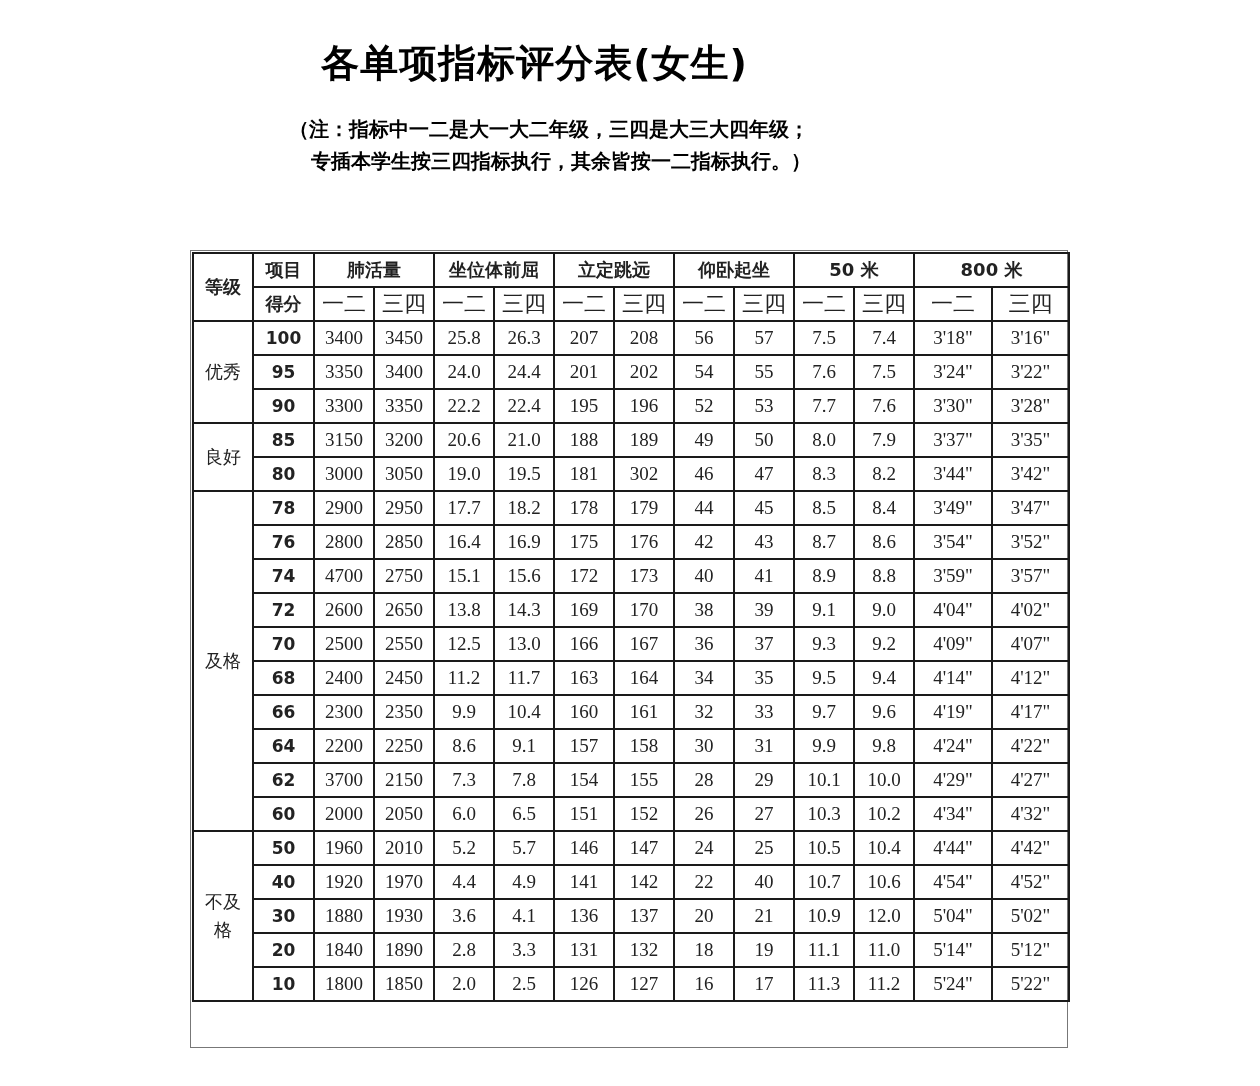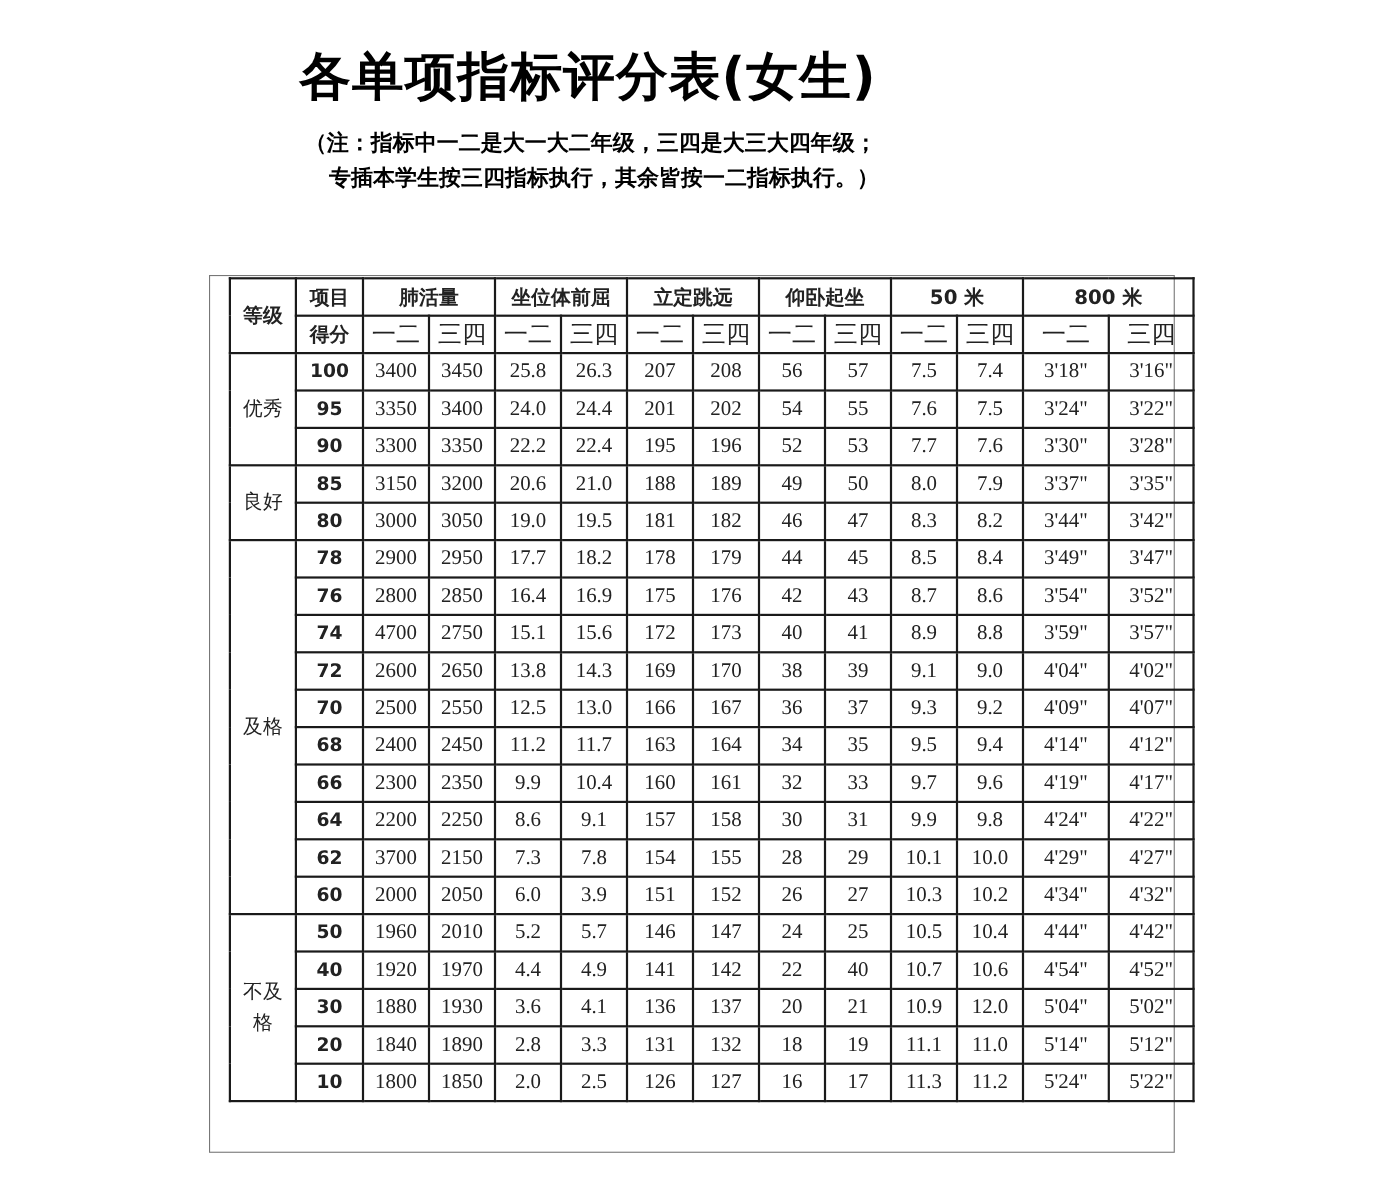--- a/index.html
+++ b/index.html
@@ -1,22 +1,22 @@
 <!DOCTYPE html>
 <html><head>
 <meta charset="utf-8">
 <style>
   html, body { margin:0; padding:0; background:#ffffff; }
   body { width:1260px; height:1086px; position:relative; overflow:hidden; font-family:"DejaVu Sans", sans-serif; color:#111; }
-  .title { position:absolute; left:0; top:38px; width:1069px; text-align:center; font-size:47px; font-weight:bold; letter-spacing:1px; color:#000; font-family:"DejaVu Sans", sans-serif; }
-  .note { position:absolute; left:0; width:1074px; text-align:center; font-size:20px; font-weight:bold; color:#000; font-family:"DejaVu Sans", sans-serif; }
+  .title { position:absolute; left:0; top:38px; width:1069px; text-align:center; font-size:38px; font-weight:bold; letter-spacing:1px; color:#000; font-family:"DejaVu Sans", sans-serif; }
+  .note { position:absolute; left:12px; width:1074px; text-align:center; font-size:20px; font-weight:bold; color:#000; font-family:"DejaVu Sans", sans-serif; }
   .note1 { top:116px; }
   .note2 { top:148px;padding-left:12px; }
   .frame { position:absolute; left:190px; top:250px; width:878px; height:798px; border:1px solid #777; box-sizing:border-box; }
-  table { position:absolute; left:208px; top:252px; border-collapse:collapse; table-layout:fixed; }
+  table { position:absolute; left:192px; top:252px; border-collapse:collapse; table-layout:fixed; }
   td { border:2px solid #1a1a1a; text-align:center; vertical-align:middle; height:32px; padding:0; font-size:19px; font-family:"Liberation Serif", serif; color:#222; overflow:hidden; white-space:nowrap; }
   td.hd { font-family:"DejaVu Sans", sans-serif; font-weight:bold; font-size:18px; color:#222; }
   td.grade { font-family:"DejaVu Sans", sans-serif; font-weight:normal; font-size:18px; white-space:normal; line-height:28px; }
   td.score { font-family:"DejaVu Sans", sans-serif; font-weight:bold; font-size:17px; }
   td.sub { font-family:"DejaVu Sans", sans-serif; font-size:22px; }
 </style>
 </head>
 <body>
 
 <div class="title">各单项指标评分表(女生)</div>
@@ -130,21 +130,21 @@
         <td>3'37"</td>
         <td>3'35"</td>
       </tr>
       <tr>
         <td class="score">80</td>
         <td>3000</td>
         <td>3050</td>
         <td>19.0</td>
         <td>19.5</td>
         <td>181</td>
-        <td>182</td>
+        <td>302</td>
         <td>46</td>
         <td>47</td>
         <td>8.3</td>
         <td>8.2</td>
         <td>3'44"</td>
         <td>3'42"</td>
       </tr>
       <tr>
         <td class="grade" rowspan="10">及格</td>
         <td class="score">78</td>
@@ -279,21 +279,21 @@
         <td>10.1</td>
         <td>10.0</td>
         <td>4'29"</td>
         <td>4'27"</td>
       </tr>
       <tr>
         <td class="score">60</td>
         <td>2000</td>
         <td>2050</td>
         <td>6.0</td>
-        <td>3.9</td>
+        <td>6.5</td>
         <td>151</td>
         <td>152</td>
         <td>26</td>
         <td>27</td>
         <td>10.3</td>
         <td>10.2</td>
         <td>4'34"</td>
         <td>4'32"</td>
       </tr>
       <tr>

